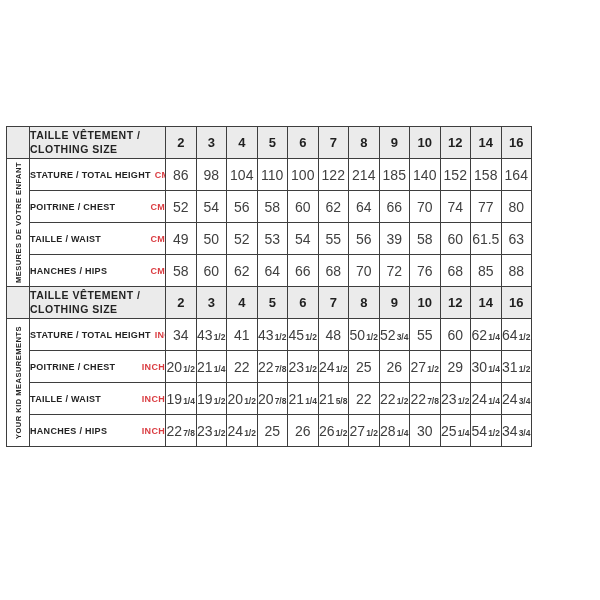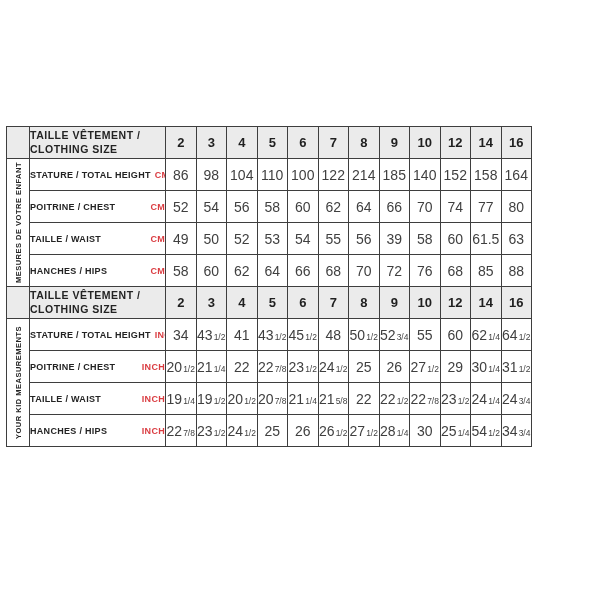--- a/index.html
+++ b/index.html
@@ -93,20 +93,21 @@
     text-align: center;
     font-size: 14px;
     font-weight: 400;
     color: #3f3f3f;
     white-space: nowrap;
   }
   td.val .frac {
     font-size: 8.5px;
     letter-spacing: 0;
     margin-left: 1px;
+    font-weight: bold;
   }
 </style>
 </head>
 <body>
 
 <div class="canvas">
   <table class="size-chart">
     <colgroup>
       <col style="width:23px">
       <col style="width:136px">

